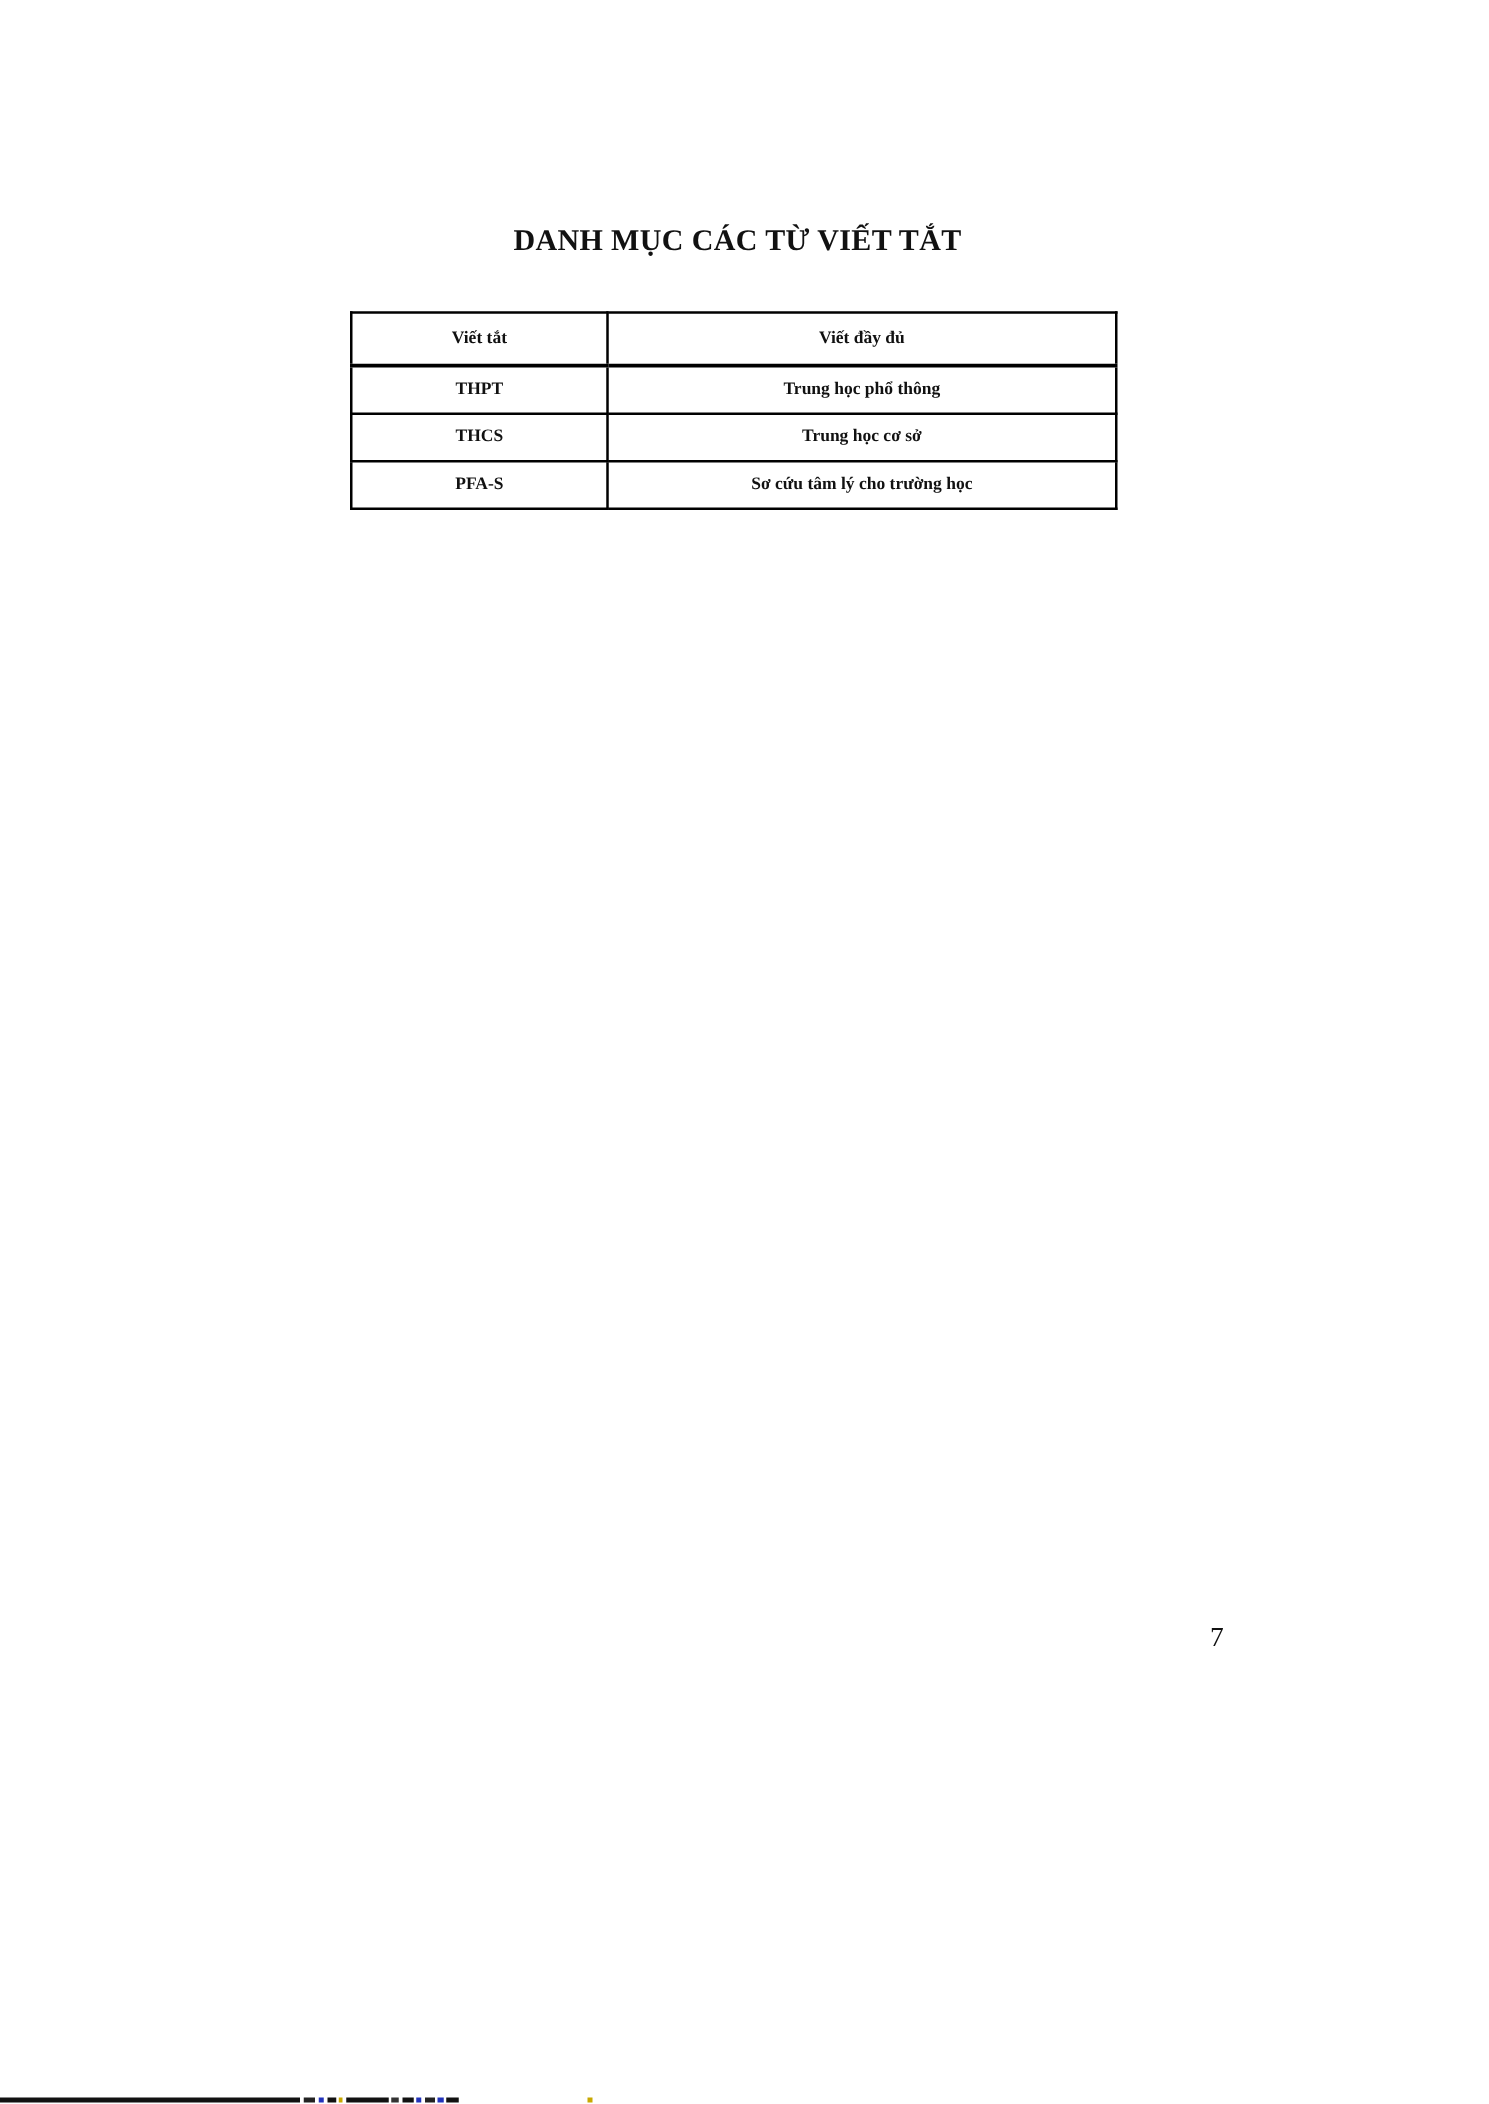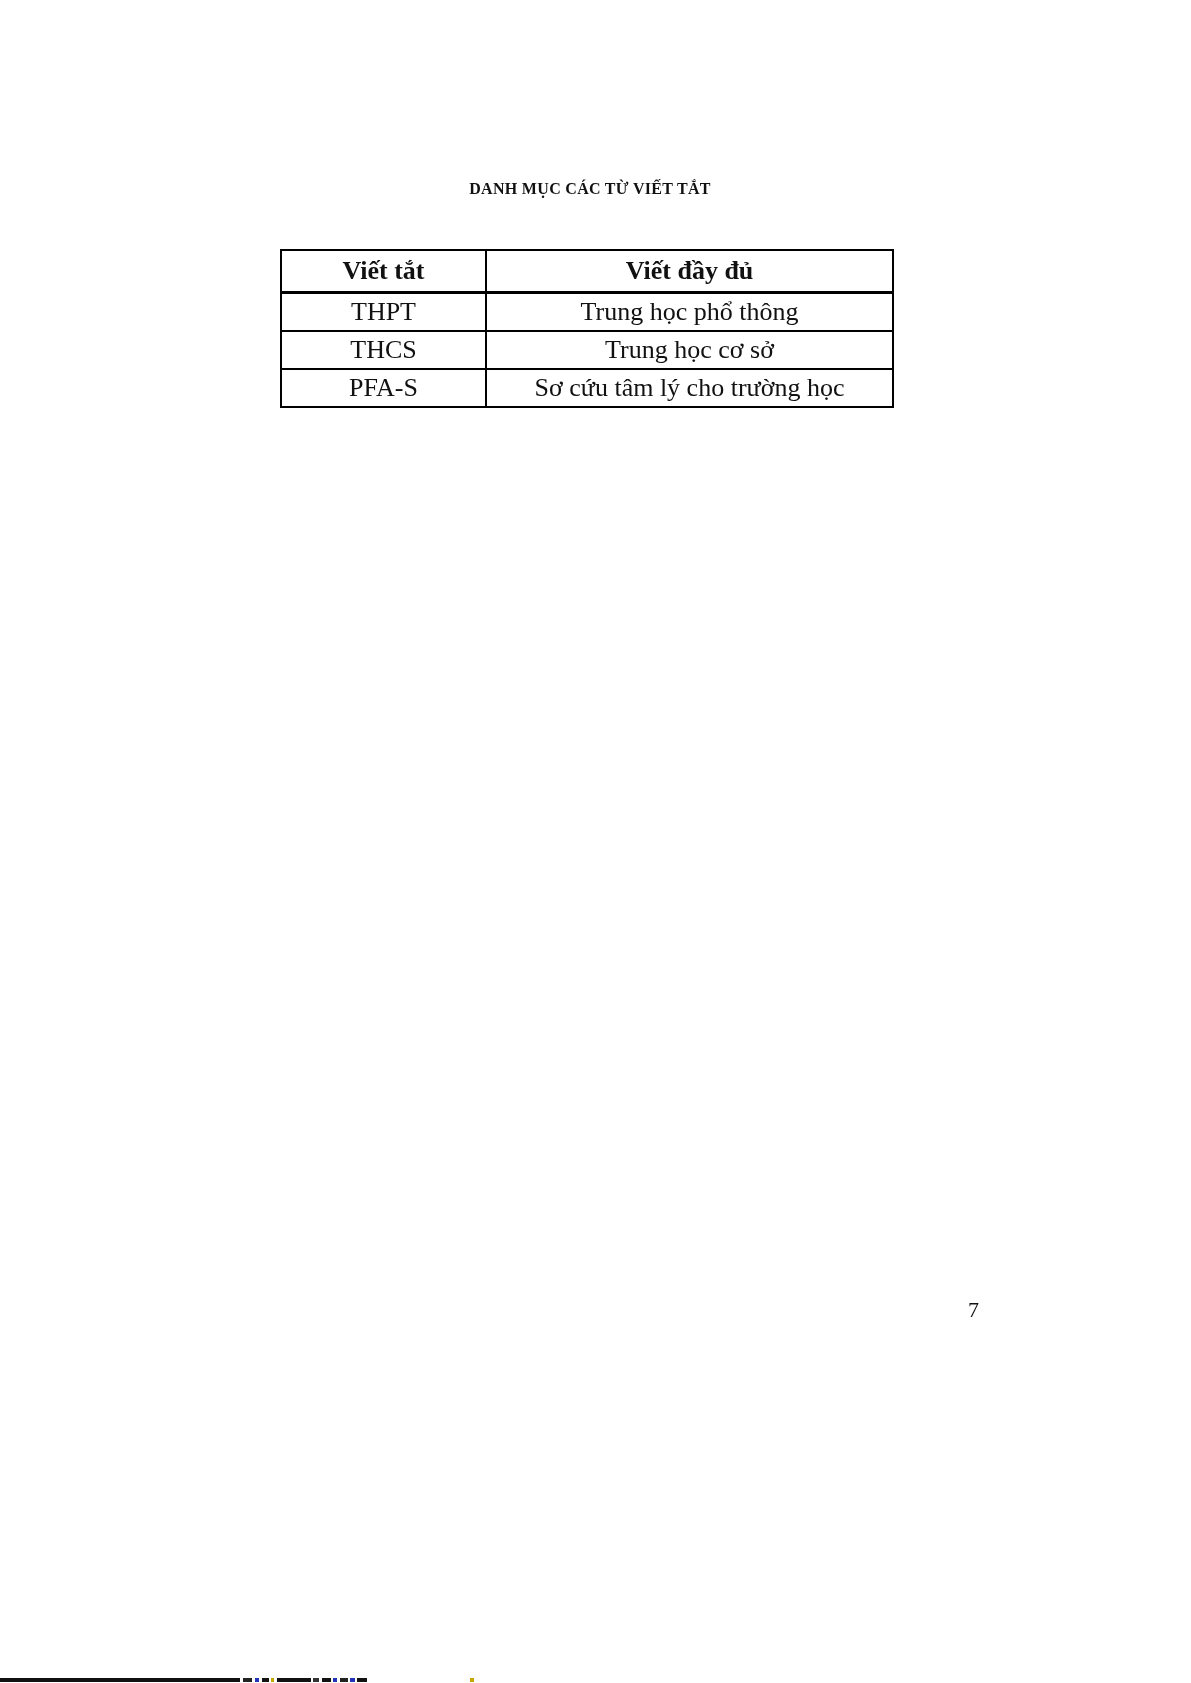--- a/index.html
+++ b/index.html
@@ -16,50 +16,50 @@
     color: #1a1a1a;
     overflow: hidden;
   }
   .doc-title {
     position: absolute;
     top: 180px;
     left: 0;
     width: 1180px;
     text-align: center;
     font-weight: bold;
-    font-size: 16px;
+    font-size: 24px;
     letter-spacing: 0.3px;
     color: #111111;
   }
   table.abbr-table {
     position: absolute;
     left: 280px;
     top: 249px;
     width: 612px;
     border-collapse: collapse;
     table-layout: fixed;
   }
   table.abbr-table col.c1 { width: 205px; }
   table.abbr-table col.c2 { width: 407px; }
   table.abbr-table th,
   table.abbr-table td {
     border: 2px solid #000000;
     text-align: center;
     vertical-align: middle;
-    font-size: 26px;
+    font-size: 14px;
     padding: 0 4px;
     color: #111111;
   }
   table.abbr-table th {
     font-weight: bold;
     height: 40px;
     border-bottom-width: 3px;
   }
   table.abbr-table td {
-    font-weight: normal;
+    font-weight: bold;
     height: 36px;
   }
   .page-number {
     position: absolute;
     left: 968px;
     top: 1297px;
     font-size: 22px;
     color: #111111;
   }
   .scan-artifact {

